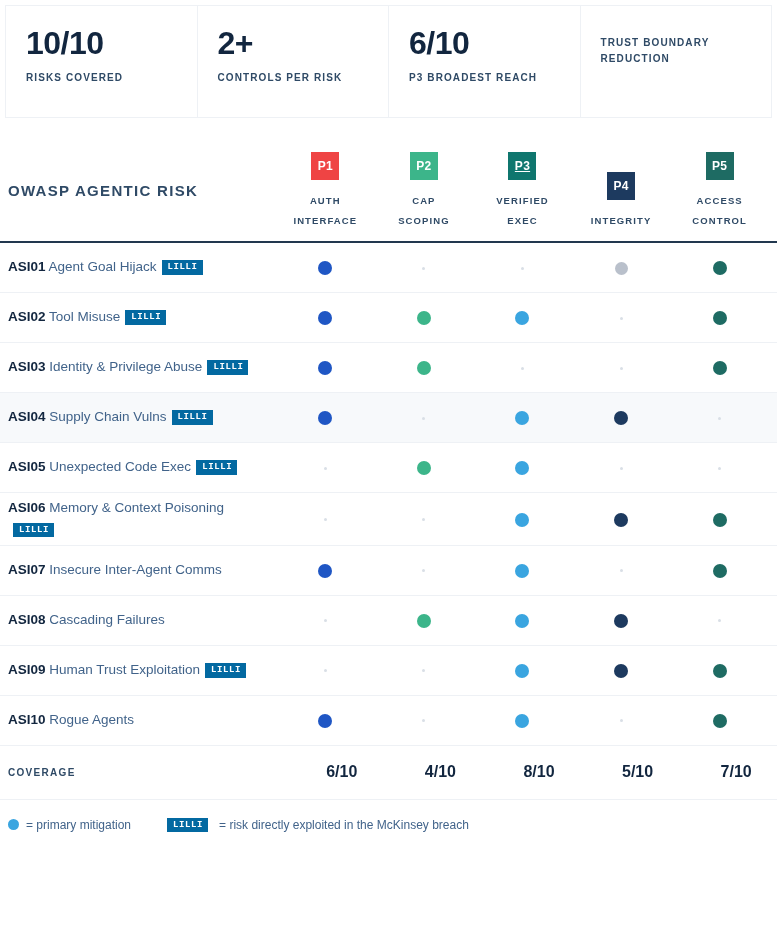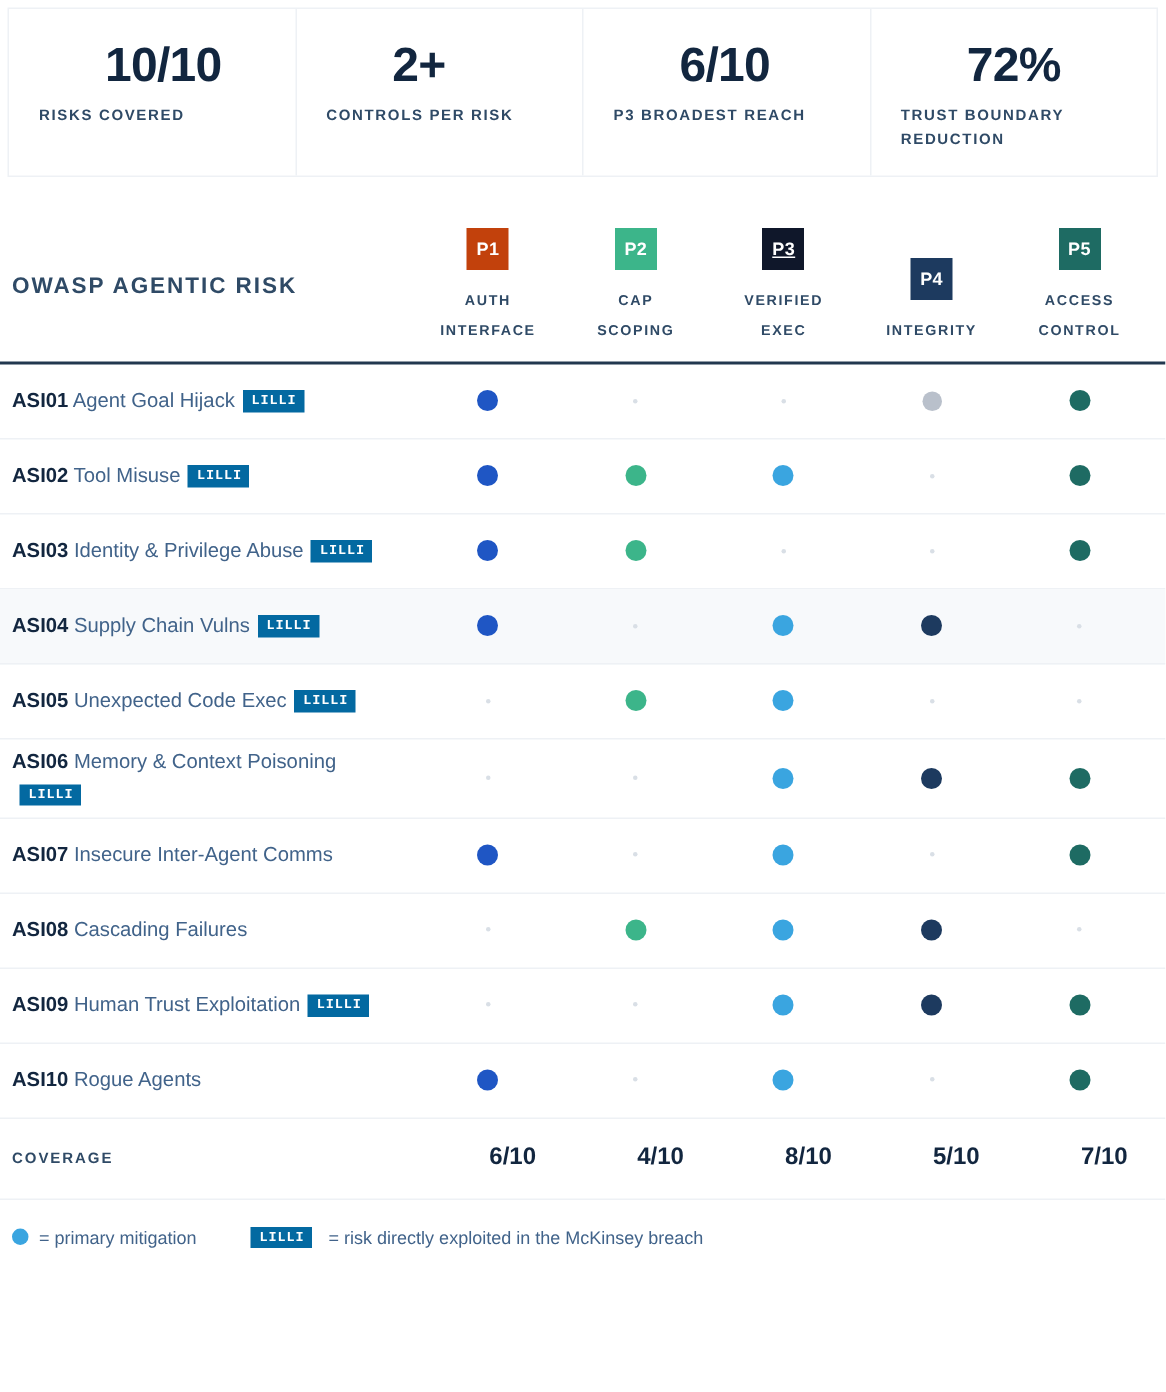--- a/index.html
+++ b/index.html
@@ -26,21 +26,20 @@
     padding: 20px 0 0 20px;
     border-right: 1px solid #eef1f5;
   }
   .kpi-card:last-child { border-right: none; }
   .kpi-value {
     font-size: 32px;
     font-weight: 700;
     color: #12263f;
     letter-spacing: -0.5px;
     line-height: 1.1;
-    margin-left: 44px;
   }
   .kpi-label {
     margin-top: 9px;
     font-size: 10px;
     font-weight: 700;
     letter-spacing: 1.1px;
     color: #2f4a66;
     line-height: 1.55;
     max-width: 150px;
   }
@@ -199,40 +198,39 @@
     </div>
     <div class="kpi-card">
       <div class="kpi-value">2+</div>
       <div class="kpi-label">CONTROLS PER RISK</div>
     </div>
     <div class="kpi-card">
       <div class="kpi-value">6/10</div>
       <div class="kpi-label">P3 BROADEST REACH</div>
     </div>
     <div class="kpi-card">
-      <div class="kpi-value">72%</div>
       <div class="kpi-label">TRUST BOUNDARY REDUCTION</div>
     </div>
   </div>
 
 <div class="matrix">
 
   <div class="grid-row head-row">
     <div class="cell-risk head-risk-label">OWASP AGENTIC RISK</div>
 
   <div class="cell-col head-col">
-        <div class="pbadge" style="background: #c2410c; margin-top: 20px;">P1</div>
+        <div class="pbadge" style="background: #ef4444; margin-top: 20px;">P1</div>
         <div class="pname">AUTH<br>INTERFACE</div>
       </div>
       <div class="cell-col head-col">
         <div class="pbadge" style="background: rgb(60, 181, 138);">P2</div>
         <div class="pname">CAP<br>SCOPING</div>
       </div>
       <div class="cell-col head-col">
-        <div class="pbadge" style="background: #0f172a; text-decoration: underline;">P3</div>
+        <div class="pbadge" style="background: #0f766e; text-decoration: underline;">P3</div>
         <div class="pname">VERIFIED<br>EXEC</div>
       </div>
       <div class="cell-col head-col">
         <div class="pbadge" style="background: rgb(29, 58, 95);">P4</div>
         <div class="pname">INTEGRITY</div>
       </div>
       <div class="cell-col head-col">
         <div class="pbadge" style="background: rgb(30, 107, 99); text-align: right;">P5</div>
         <div class="pname">ACCESS<br>CONTROL</div>
       </div>

